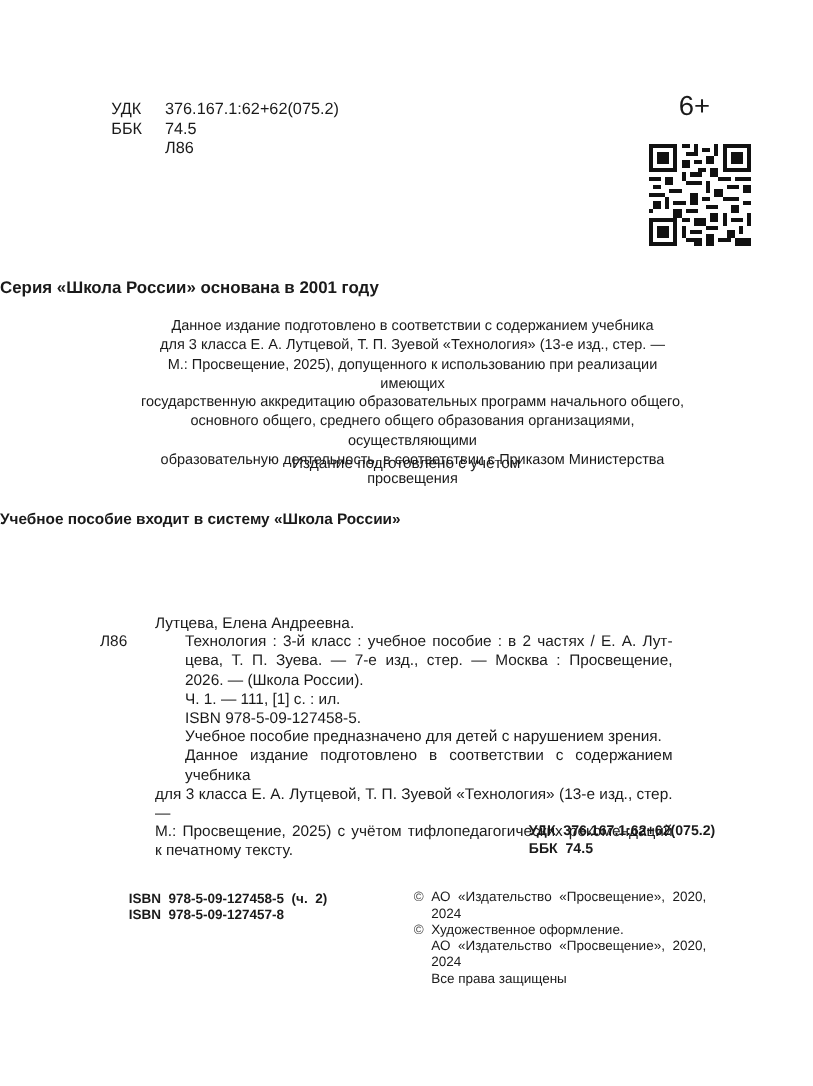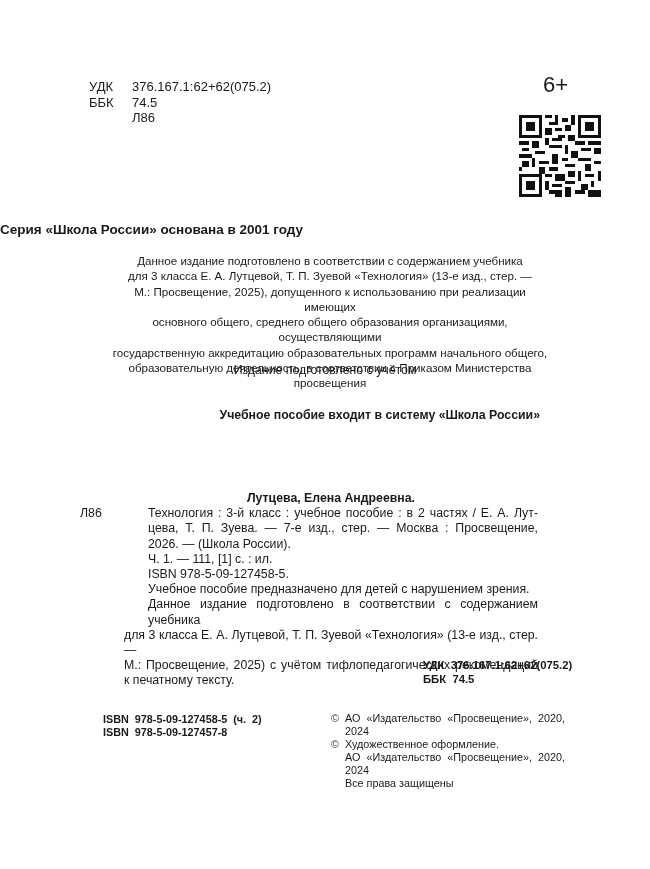--- a/index.html
+++ b/index.html
@@ -7,23 +7,23 @@
          font-family: "Liberation Sans", "DejaVu Sans", sans-serif; color: #1a1a1a; }
   .abs { position: absolute; }
   .udk-top { left: 89px; top: 79px; font-size: 13px; line-height: 15.5px; }
   .udk-top .row { white-space: nowrap; }
   .udk-top .lbl { display: inline-block; width: 43px; }
   .age { left: 543px; top: 73px; font-size: 22px; line-height: 24px; }
   .qr { left: 519px; top: 115px; width: 82px; height: 82px; }
   .series { left: 0; width: 650px; top: 222px; text-align: left; font-weight: bold; font-size: 13.5px; }
   .para1 { left: 108px; width: 444px; top: 253px; text-align: center; font-size: 11.6px; line-height: 15.3px; }
   .tiflo { left: 0; width: 650px; top: 362px; text-align: center; font-weight: normal; font-size: 12.3px; line-height: 16px; }
-  .system { left: 0; width: 540px; top: 408px; text-align: right; font-weight: bold; font-size: 12.3px; }
+  .system { left: 0; width: 540px; top: 408px; text-align: left; font-weight: bold; font-size: 12.3px; }
   .biblio { left: 100px; width: 438px; top: 491px; font-size: 12.3px; line-height: 15.2px; }
-  .biblio .author { font-weight: bold; padding-left: 24px; text-align: center; }
+  .biblio .author { font-weight: normal; padding-left: 24px; }
   .biblio .entry { position: relative; text-align: justify; text-align-last: left; padding-left: 24px; }
   .biblio .code { position: absolute; left: -20px; top: 0; }
   .biblio .ind { padding-left: 48px; }
   .biblio .desc { padding-left: 24px; }
   .biblio .just { text-align: justify; }
   .udk-bottom { left: 423px; top: 659px; font-size: 11.3px; font-weight: bold; line-height: 13.5px; }
   .isbn-bottom { left: 103px; top: 713px; font-size: 10.8px; font-weight: bold; line-height: 13px; }
   .copy { left: 331px; top: 712px; width: 234px; font-size: 10.8px; line-height: 13px; }
   .copy .row { position: relative; padding-left: 14px; text-align: justify; text-align-last: justify; }
   .copy .row.last { text-align-last: left; }
@@ -58,22 +58,22 @@
     </g>
   </svg>
 </div>
 
 <div class="abs series">Серия «Школа России» основана в 2001 году</div>
 
 <div class="abs para1">
   <div>Данное издание подготовлено в соответствии с содержанием учебника</div>
   <div>для 3 класса Е. А. Лутцевой, Т. П. Зуевой «Технология» (13-е изд., стер. —</div>
   <div>М.: Просвещение, 2025), допущенного к использованию при реализации имеющих</div>
+  <div>государственную аккредитацию образовательных программ начального общего,</div>
   <div>основного общего, среднего общего образования организациями, осуществляющими</div>
-  <div>государственную аккредитацию образовательных программ начального общего,</div>
   <div>образовательную деятельность, в соответствии с Приказом Министерства просвещения</div>
 </div>
 
 <div class="abs tiflo">
   <div>Издание подготовлено с учётом</div>
 </div>
 
 <div class="abs system">Учебное пособие входит в систему «Школа России»</div>
 
 <div class="abs biblio">

